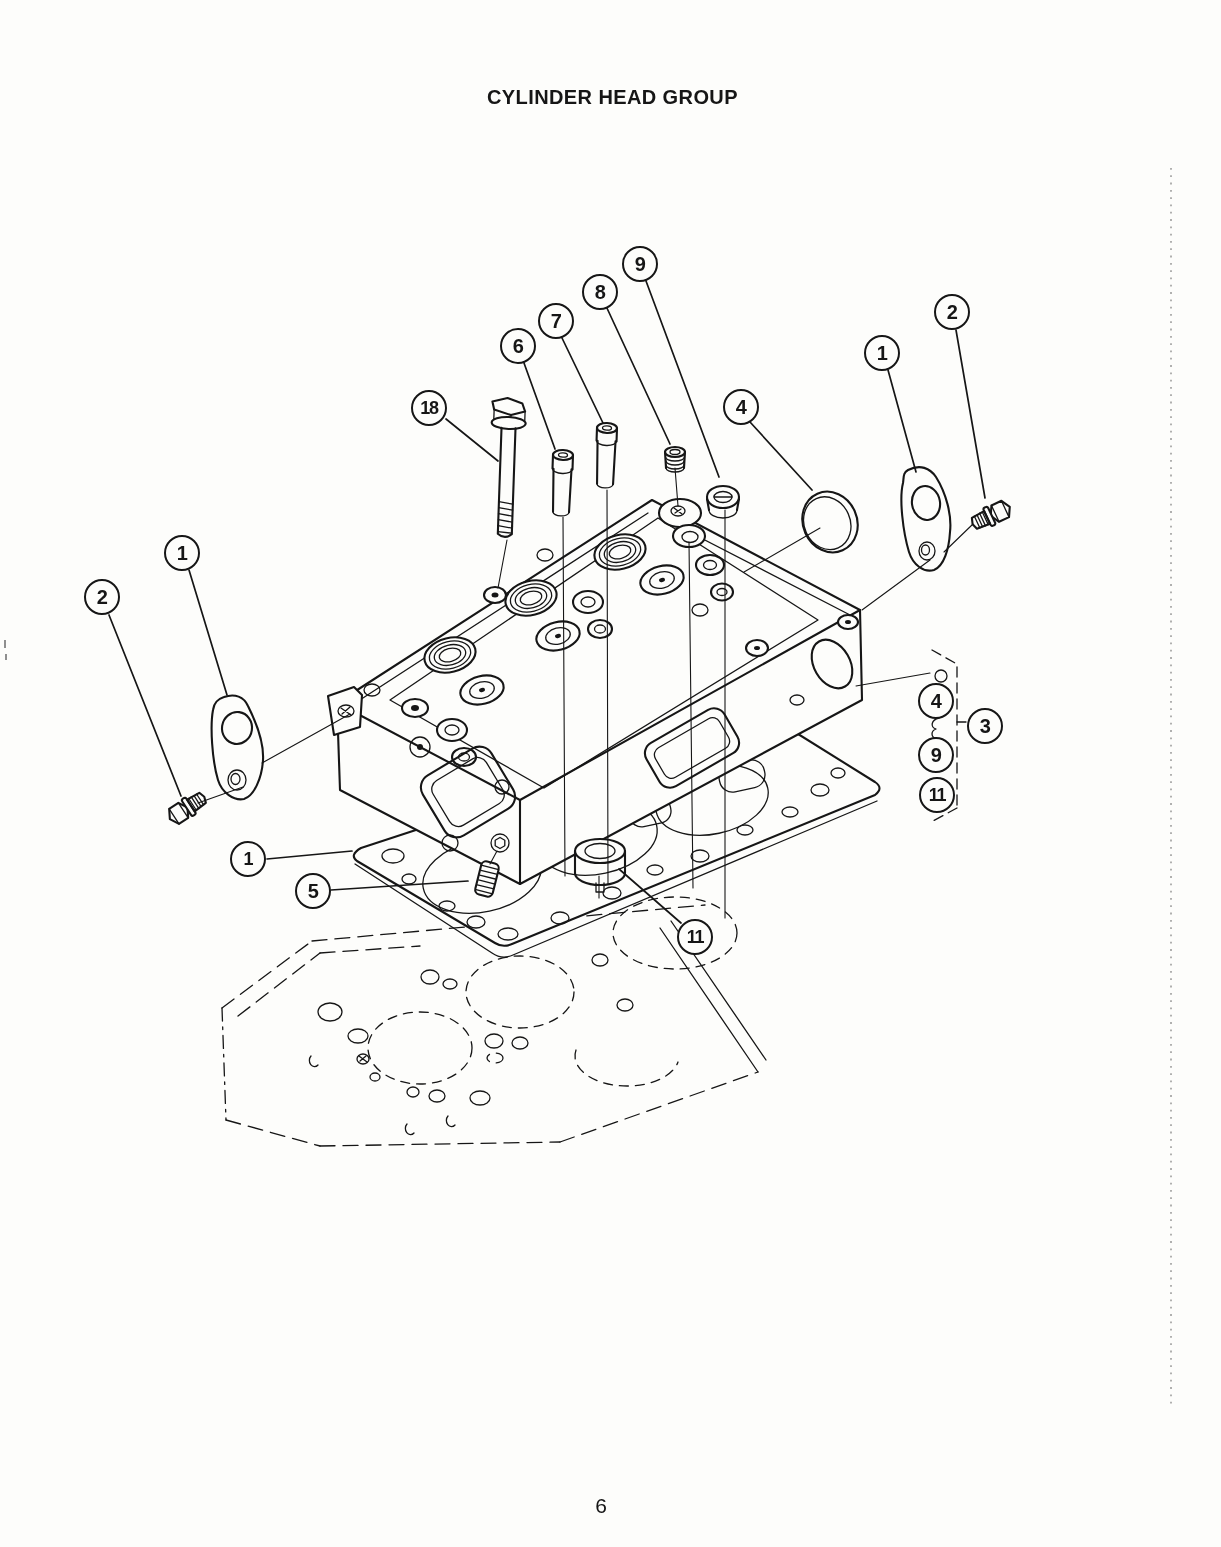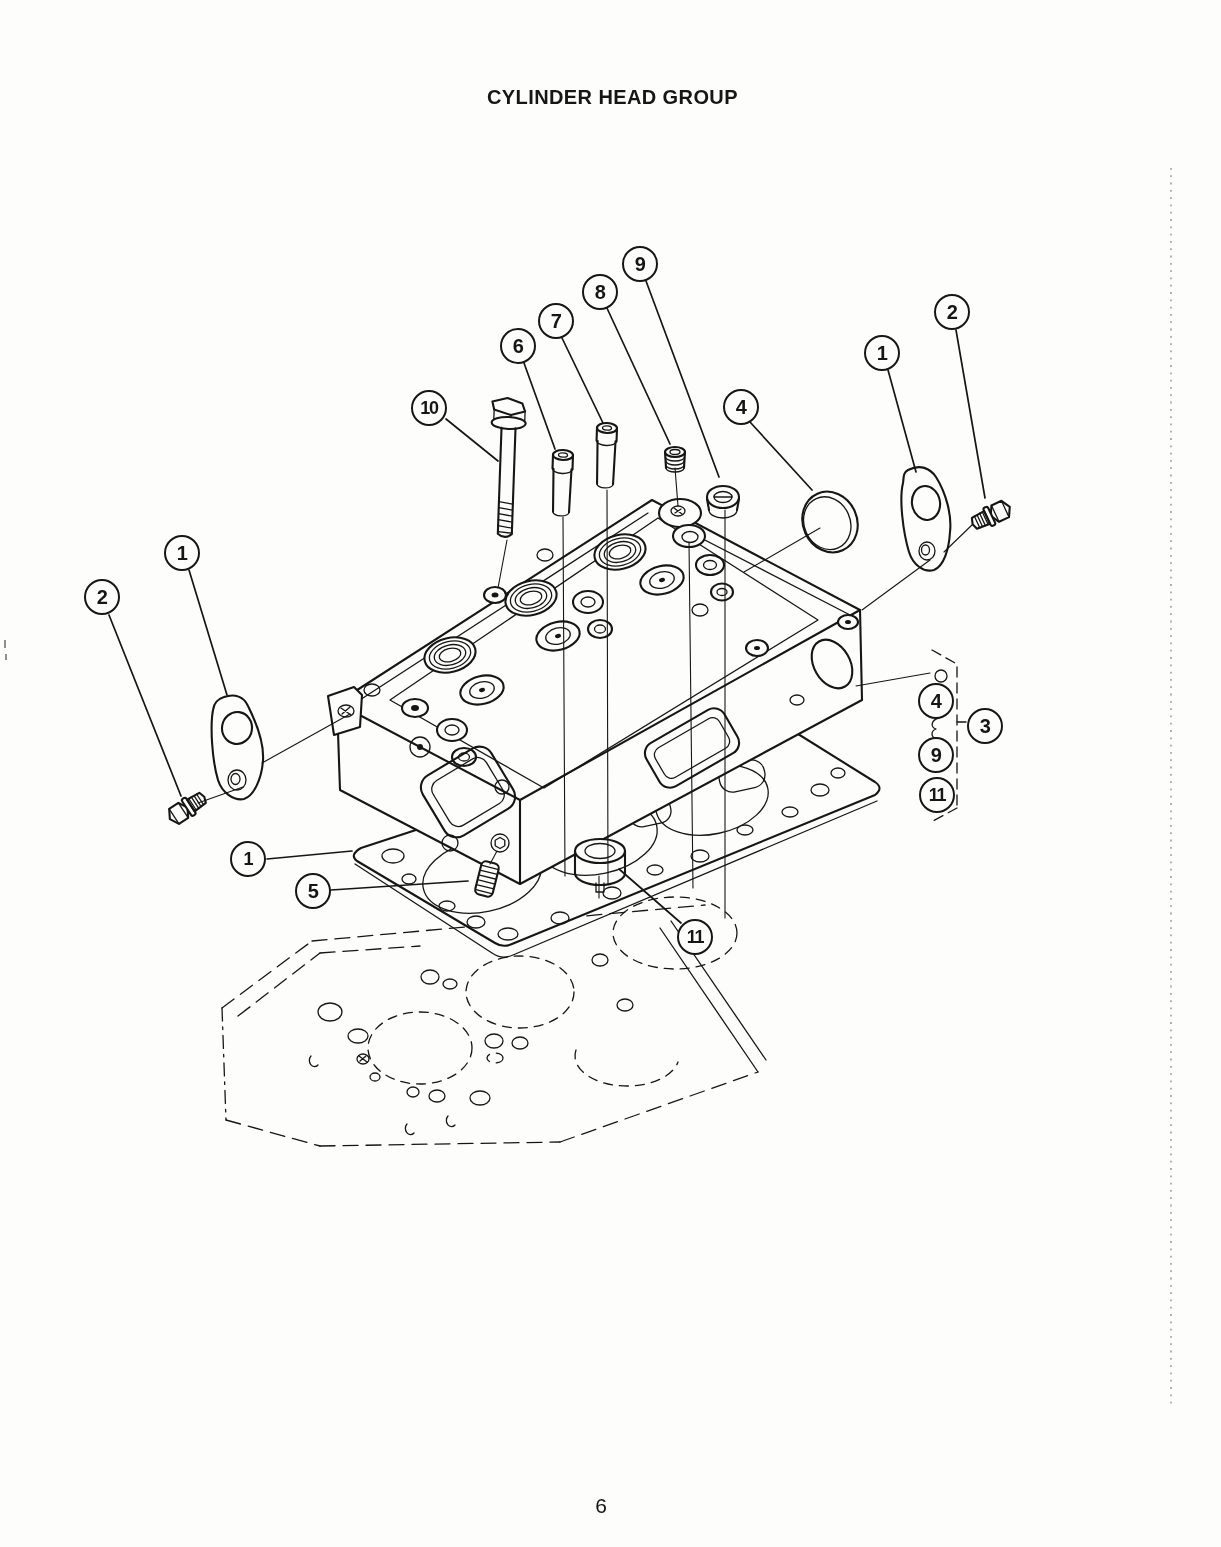--- a/index.html
+++ b/index.html
@@ -377,21 +377,21 @@
       <path class="t" d="M939,718 C931,720 930,727 936,729 C931,731 930,737 937,739"></path>
     </g>
 
     <g>
       <line class="scan" x1="1171" y1="168" x2="1171" y2="1406"></line>
       <path class="scan2" d="M5,640 L5,648 M6,654 L6,660"></path>
     </g>
   </svg>
 
   <div>
-    <div class="co two" style="left:429px; top:408px;">10</div>
+    <div class="co two" style="left:429px; top:408px;">18</div>
     <div class="co" style="left:518px; top:346px;">6</div>
     <div class="co" style="left:556px; top:321px;">7</div>
     <div class="co" style="left:600px; top:292px;">8</div>
     <div class="co" style="left:640px; top:264px;">9</div>
     <div class="co" style="left:741px; top:407px;">4</div>
     <div class="co" style="left:882px; top:353px;">1</div>
     <div class="co" style="left:952px; top:312px;">2</div>
     <div class="co" style="left:182px; top:553px;">1</div>
     <div class="co" style="left:102px; top:597px;">2</div>
     <div class="co two" style="left:248px; top:859px;">1</div>

